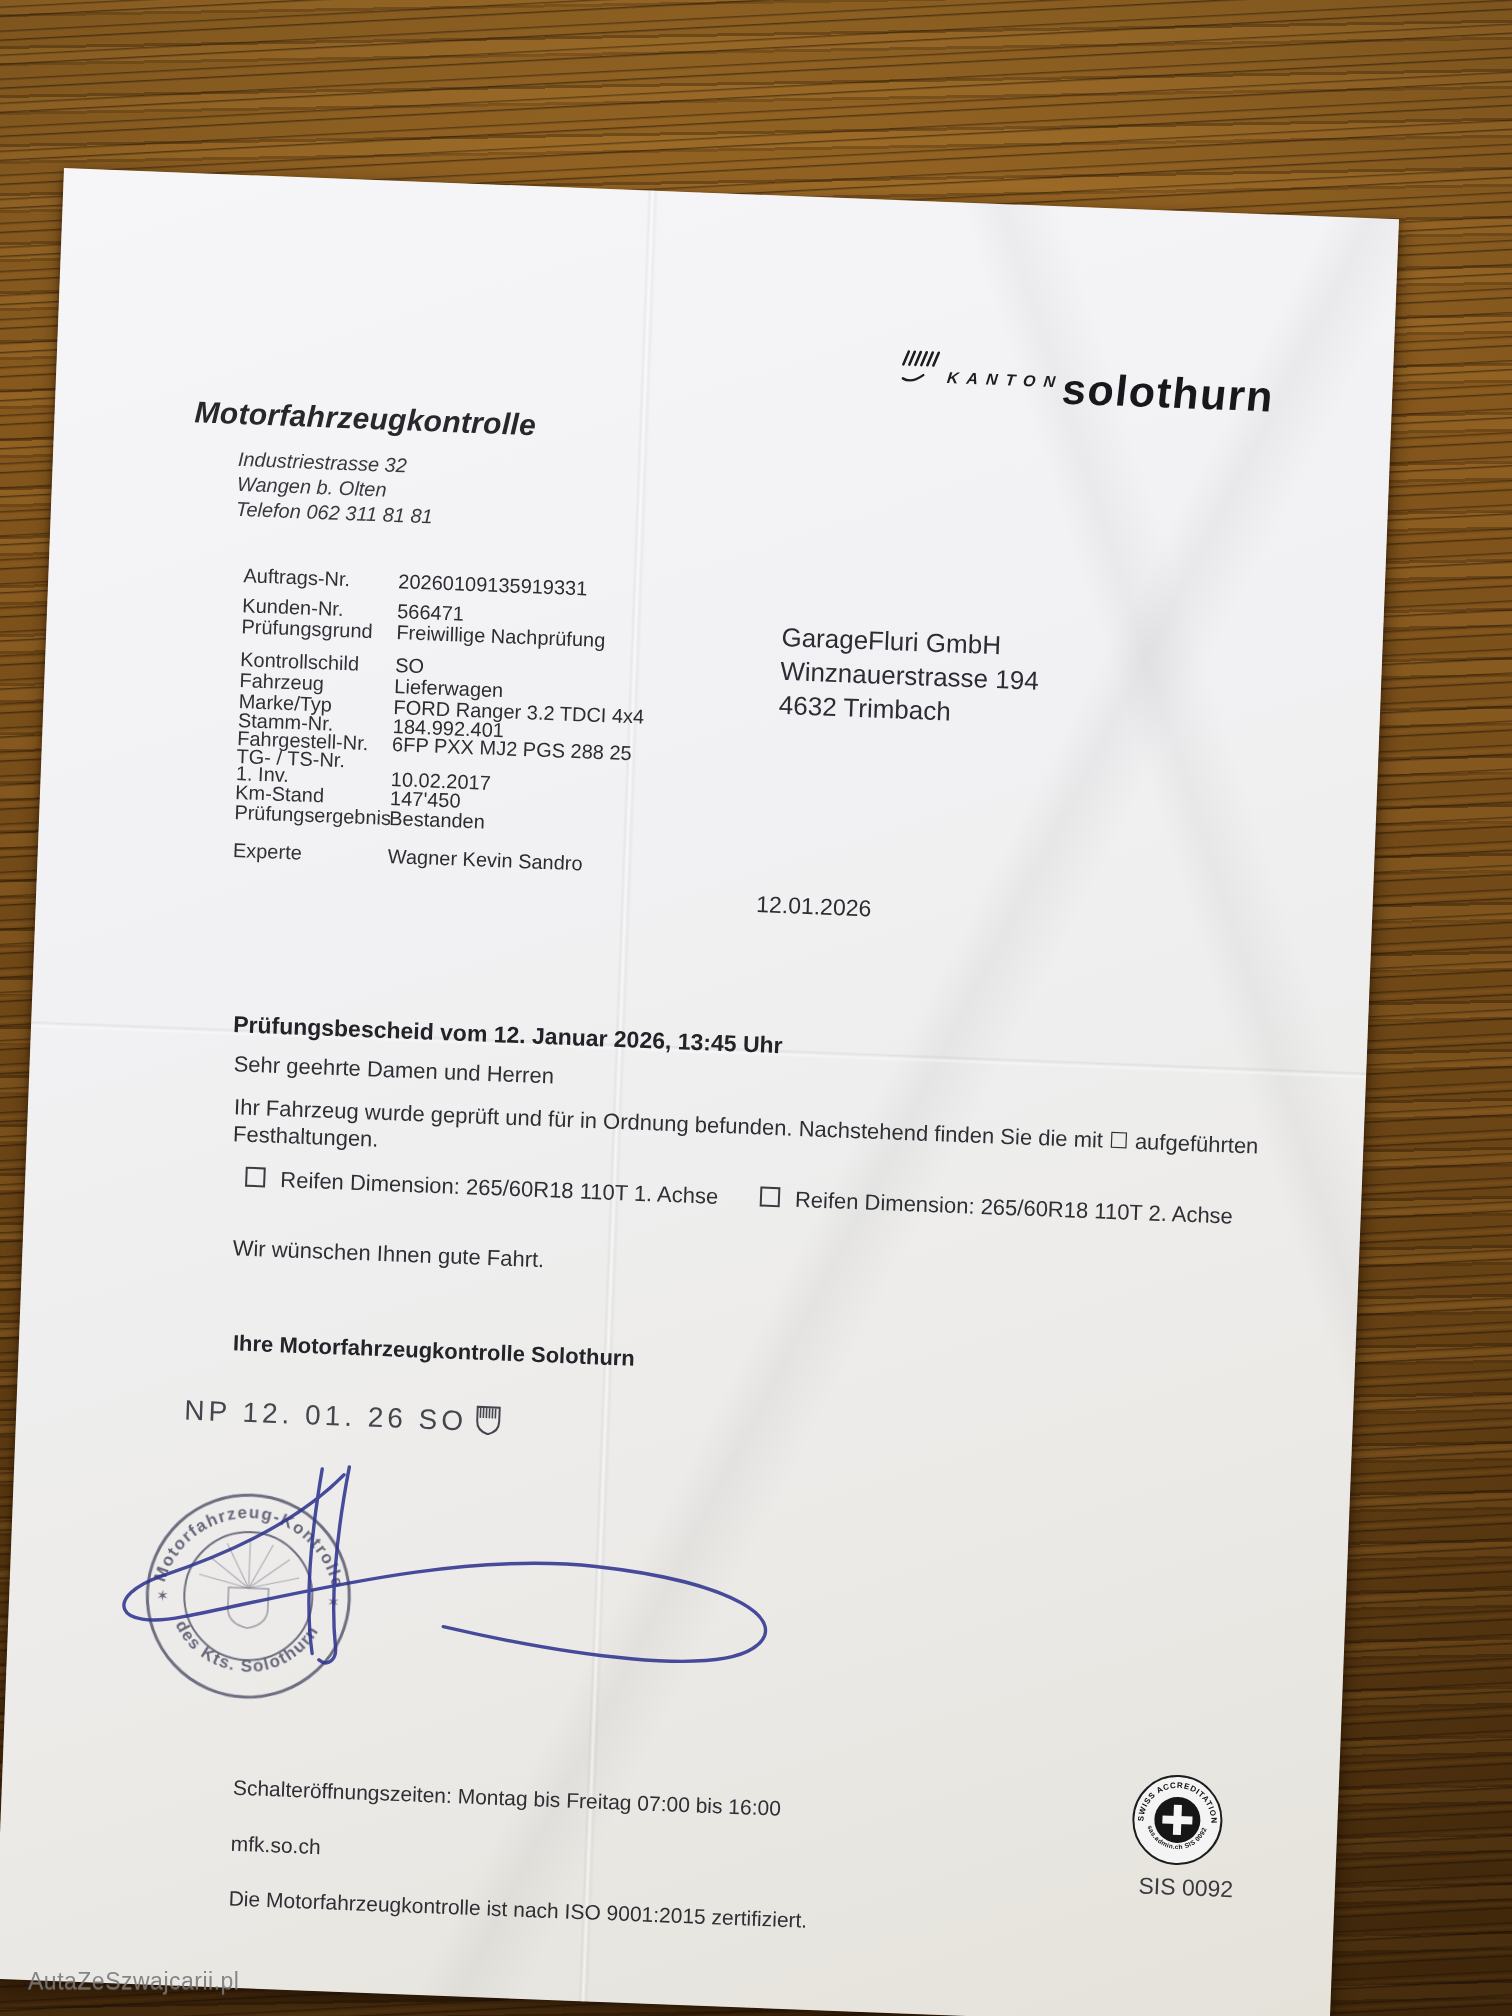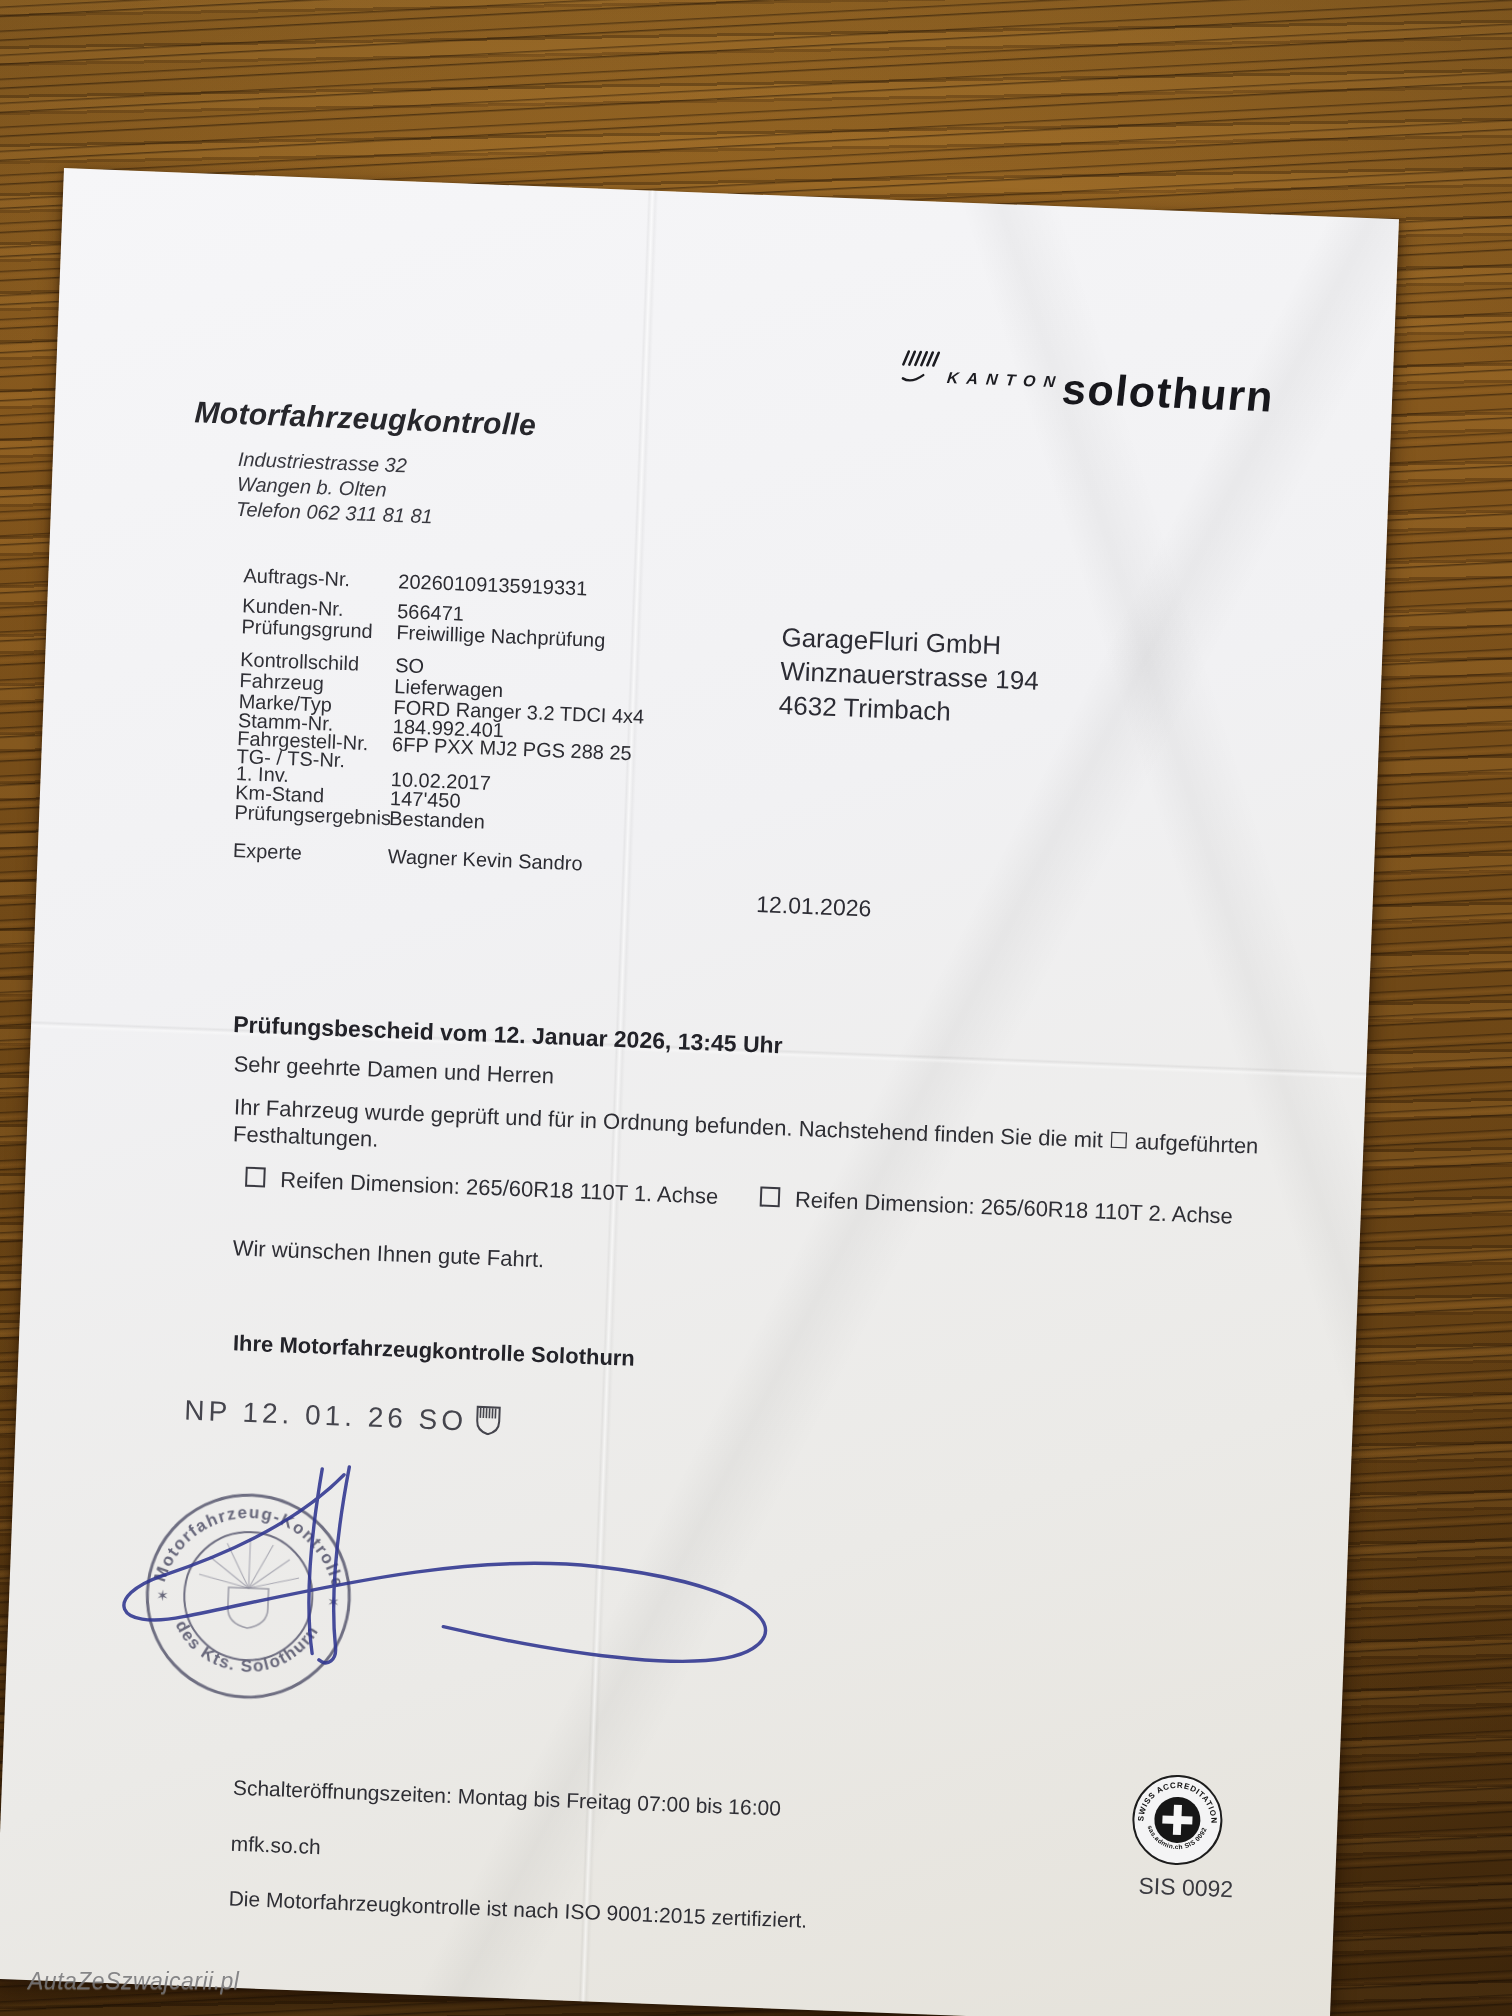--- a/index.html
+++ b/index.html
@@ -80,21 +80,20 @@
   .foot3{left:231px;top:1711px;font-size:21px;}
   .sis-label{left:1117px;top:1662px;width:140px;text-align:center;font-size:23px;color:#3a3a40;}
   .roundstamp{left:119px;top:1300px;opacity:.82;filter:blur(.3px);}
   .signature{left:90px;top:1275px;opacity:.88;}
   .sisbadge{left:1130px;top:1562px;}
   
   .watermark{
     position:absolute;left:28px;top:1968px;z-index:50;
     font-size:23px;color:rgba(115,115,118,.85);letter-spacing:.5px;
     text-shadow:0 1px 1px rgba(255,255,255,.25);
-    font-style:italic;
   }
 </style>
 </head>
 <body>
 
 <div class="wood"></div>
 
 <div class="paper">
 
   <div class="abs office-title">Motorfahrzeugkontrolle</div>

